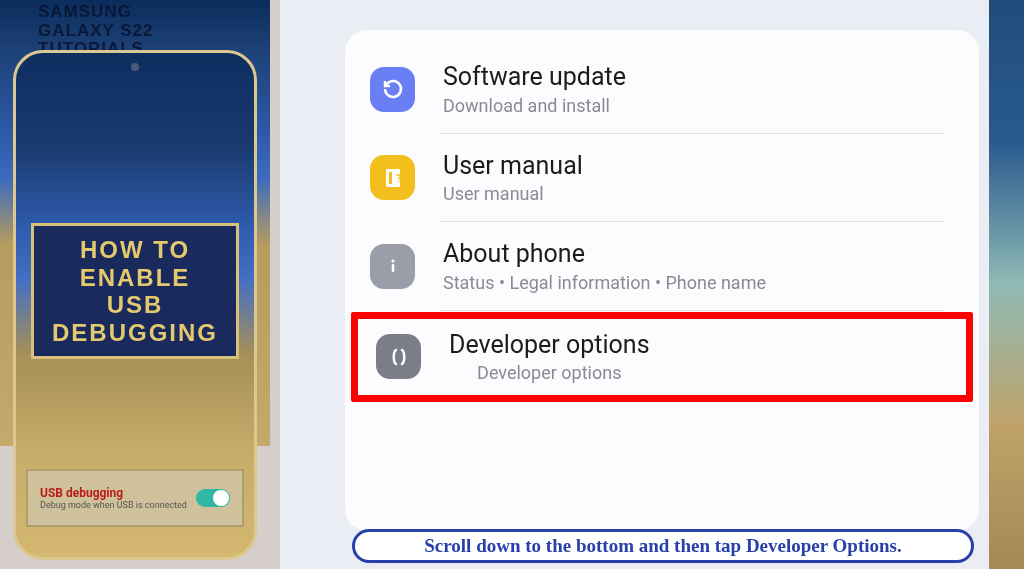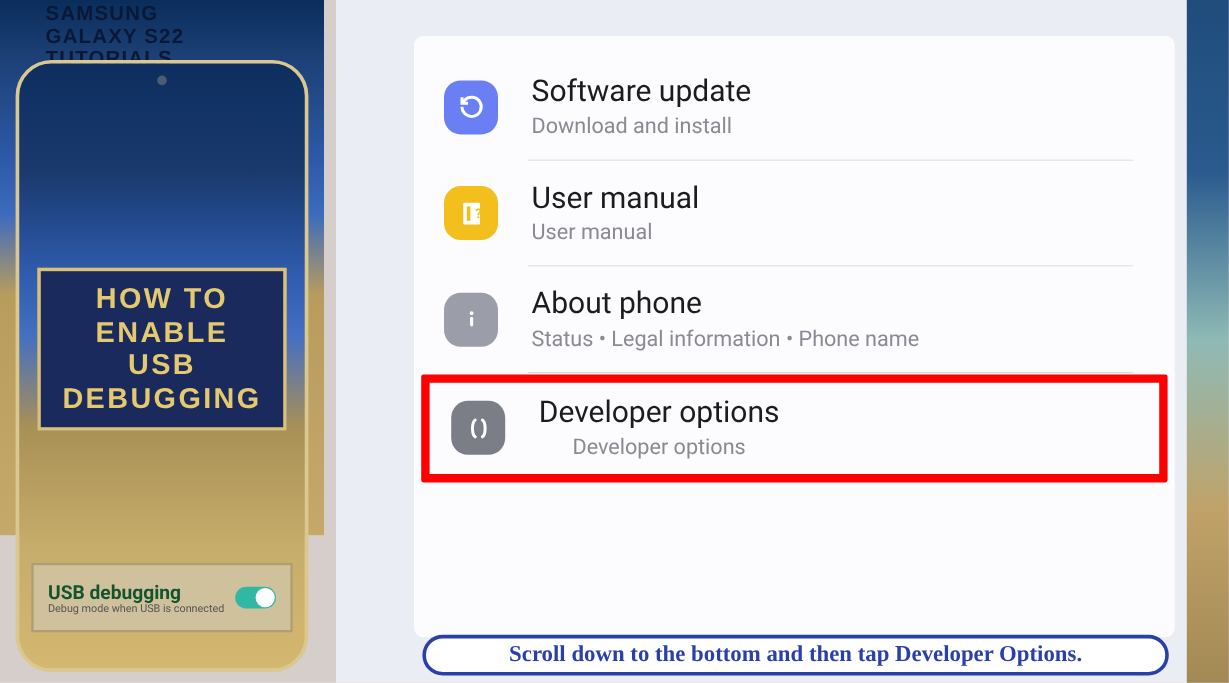--- a/index.html
+++ b/index.html
@@ -76,21 +76,21 @@
   right: 10px;
   height: 58px;
   background: #cfc19b;
   border: 2px solid #b09f6e;
   display: flex;
   align-items: center;
   justify-content: space-between;
   padding: 0 12px;
 }
 .usb-text-col { display: flex; flex-direction: column; }
-.usb-title { font-size: 16px; font-weight: bold; color: #14532d; }
+.usb-title { font-size: 12px; font-weight: bold; color: #b91c1c; }
 .usb-sub { font-size: 9px; color: #555; }
 .toggle {
   width: 34px;
   height: 18px;
   background: #30b8a4;
   border-radius: 18px;
   position: relative;
 }
 .toggle-knob {
   position: absolute;
@@ -119,21 +119,21 @@
   height: 100%;
   background: linear-gradient(180deg, #1f4c7b 0%, #2a5a8e 25%, #8fbab5 50%, #c0a268 75%, #a38955 100%);
 }
 .settings-card {
   position: absolute;
   left: 65px;
   right: 45px;
   top: 30px;
   bottom: 38px;
   background: #fcfcfe;
-  border-radius: 8px;
+  border-radius: 22px;
   padding: 15px 0;
 }
 .setting-row {
   display: flex;
   align-items: center;
   padding: 18px 35px 18px 25px;
   position: relative;
 }
 .setting-row:not(:last-child)::after {
   content: "";

